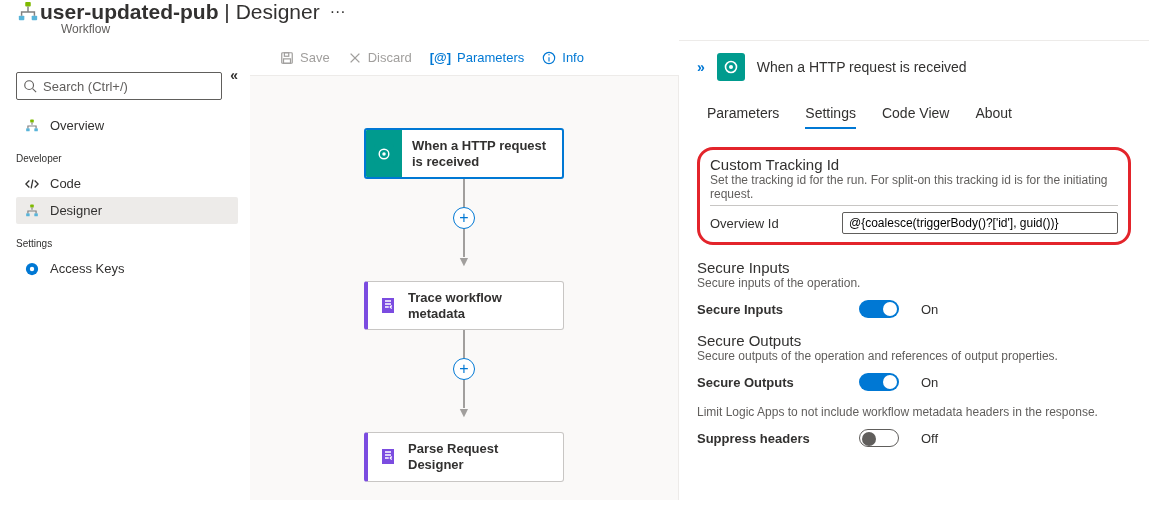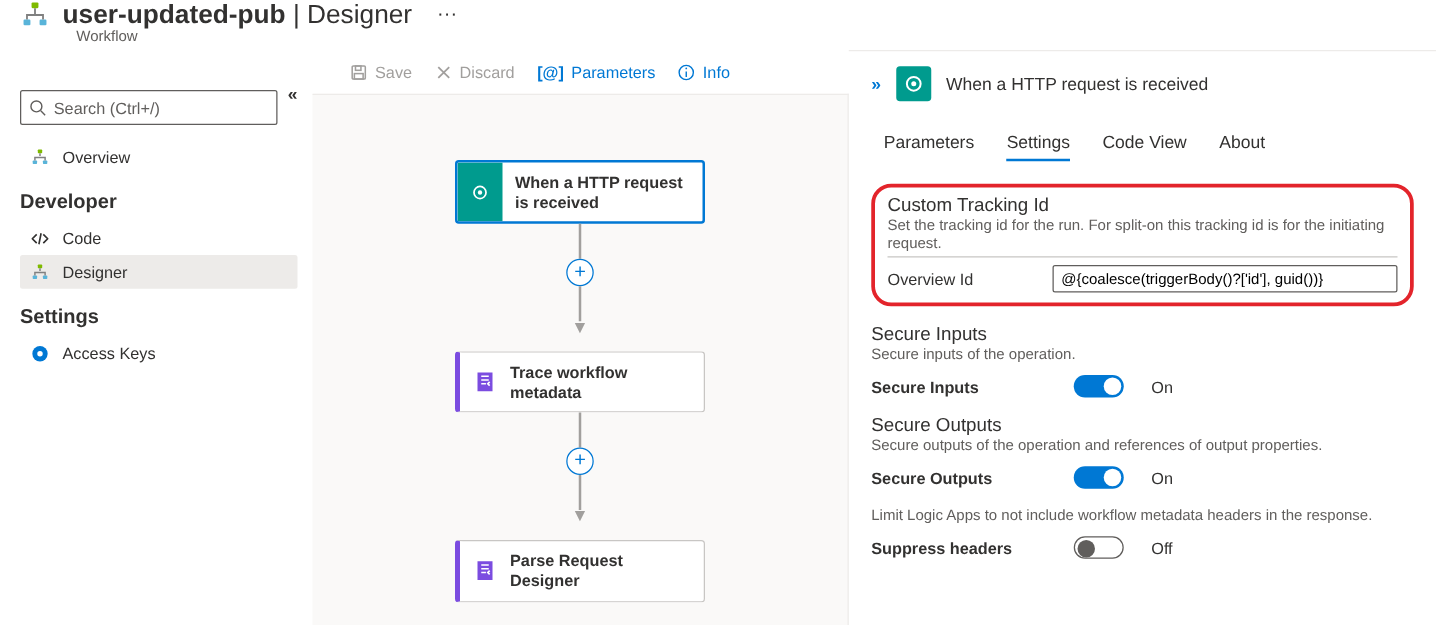--- a/index.html
+++ b/index.html
@@ -13,21 +13,20 @@
     overflow: hidden;
   }
 
   
   .header {
     padding: 0 16px 4px 16px;
   }
   .header-row {
     display: flex;
     align-items: center;
-    gap: 10px;
   }
   .app-icon {
     width: 24px; height: 24px;
     display: flex; align-items: center; justify-content: center;
   }
   .app-icon svg { width: 22px; height: 22px; }
   .title {
     font-size: 21px;
     font-weight: 600;
   }
@@ -88,22 +87,22 @@
     font-size: 13px;
     color: #323130;
     border-radius: 2px;
     cursor: pointer;
   }
   .sb-item.selected {
     background: #edebe9;
   }
   .sb-item .ic { width: 16px; display: inline-flex; align-items:center; justify-content:center; color:#3a7fdb; }
   .sb-group {
-    font-weight: 700;
-    font-size: 16px;
+    font-weight: 400;
+    font-size: 10px;
     padding: 14px 0 6px 0;
   }
 
   
   .main {
     flex: 1;
     display: flex;
     min-width: 0;
   }
 

